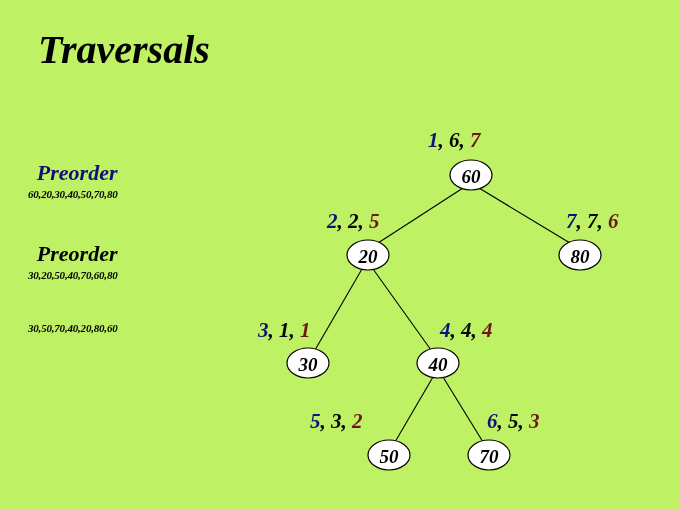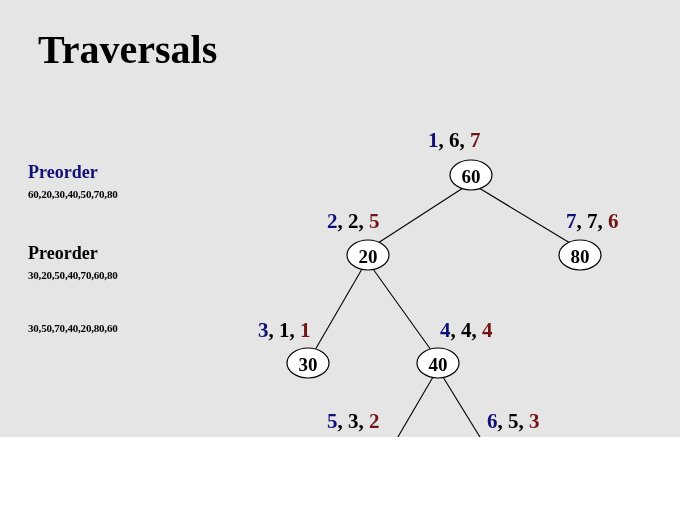--- a/index.html
+++ b/index.html
@@ -4,24 +4,25 @@
 <title>Traversals</title>
 <style>
   html, body {
     margin: 0;
     padding: 0;
     background: #ffffff;
   }
   #slide {
     position: relative;
     width: 680px;
-    height: 437px;
-    background: #e5e5e5;
+    height: 510px;
+    background: #bef264;
     overflow: hidden;
     font-family: "Liberation Serif", "DejaVu Serif", serif;
+    font-style: italic;
   }
 
   
   #page-title {
     position: absolute;
     left: 38px;
     top: 27px;
     font-size: 40px;
     font-weight: bold;
     color: #000000;
@@ -30,23 +31,24 @@
     white-space: nowrap;
   }
 
   
   .traversal-block {
     position: absolute;
     left: 28px;
     white-space: nowrap;
   }
   .traversal-name {
-    font-size: 18px;
+    font-size: 22px;
     font-weight: bold;
     line-height: 25px;
+    text-align: right;
   }
   .traversal-seq {
     font-size: 11px;
     font-weight: bold;
     color: #000000;
     line-height: 19px;
     letter-spacing: -0.2px;
   }
   #block-preorder  { top: 160px; }
   #block-inorder   { top: 241px; }
@@ -150,17 +152,17 @@
         </g>
       </g>
   </svg>
 
   <div id="order-label-layer">
       <div class="order-label" style="left: 428px; top: 131px;"><span style="color: rgb(16, 16, 118);">1</span><span class="sep">, </span><span style="color: rgb(0, 0, 0);">6</span><span class="sep">, </span><span style="color: rgb(112, 21, 21);">7</span></div>
       <div class="order-label" style="left: 327px; top: 212px;"><span style="color: rgb(16, 16, 118);">2</span><span class="sep">, </span><span style="color: rgb(0, 0, 0);">2</span><span class="sep">, </span><span style="color: rgb(112, 21, 21);">5</span></div>
       <div class="order-label" style="left: 566px; top: 212px;"><span style="color: rgb(16, 16, 118);">7</span><span class="sep">, </span><span style="color: rgb(0, 0, 0);">7</span><span class="sep">, </span><span style="color: rgb(112, 21, 21);">6</span></div>
       <div class="order-label" style="left: 258px; top: 321px;"><span style="color: rgb(16, 16, 118);">3</span><span class="sep">, </span><span style="color: rgb(0, 0, 0);">1</span><span class="sep">, </span><span style="color: rgb(112, 21, 21);">1</span></div>
       <div class="order-label" style="left: 440px; top: 321px;"><span style="color: rgb(16, 16, 118);">4</span><span class="sep">, </span><span style="color: rgb(0, 0, 0);">4</span><span class="sep">, </span><span style="color: rgb(112, 21, 21);">4</span></div>
-      <div class="order-label" style="left: 327px; top: 412px;"><span style="color: rgb(16, 16, 118);">5</span><span class="sep">, </span><span style="color: rgb(0, 0, 0);">3</span><span class="sep">, </span><span style="color: rgb(112, 21, 21);">2</span></div>
+      <div class="order-label" style="left: 310px; top: 412px;"><span style="color: rgb(16, 16, 118);">5</span><span class="sep">, </span><span style="color: rgb(0, 0, 0);">3</span><span class="sep">, </span><span style="color: rgb(112, 21, 21);">2</span></div>
       <div class="order-label" style="left: 487px; top: 412px;"><span style="color: rgb(16, 16, 118);">6</span><span class="sep">, </span><span style="color: rgb(0, 0, 0);">5</span><span class="sep">, </span><span style="color: rgb(112, 21, 21);">3</span></div>
     </div>
 
 </div>
 
 </body></html>

